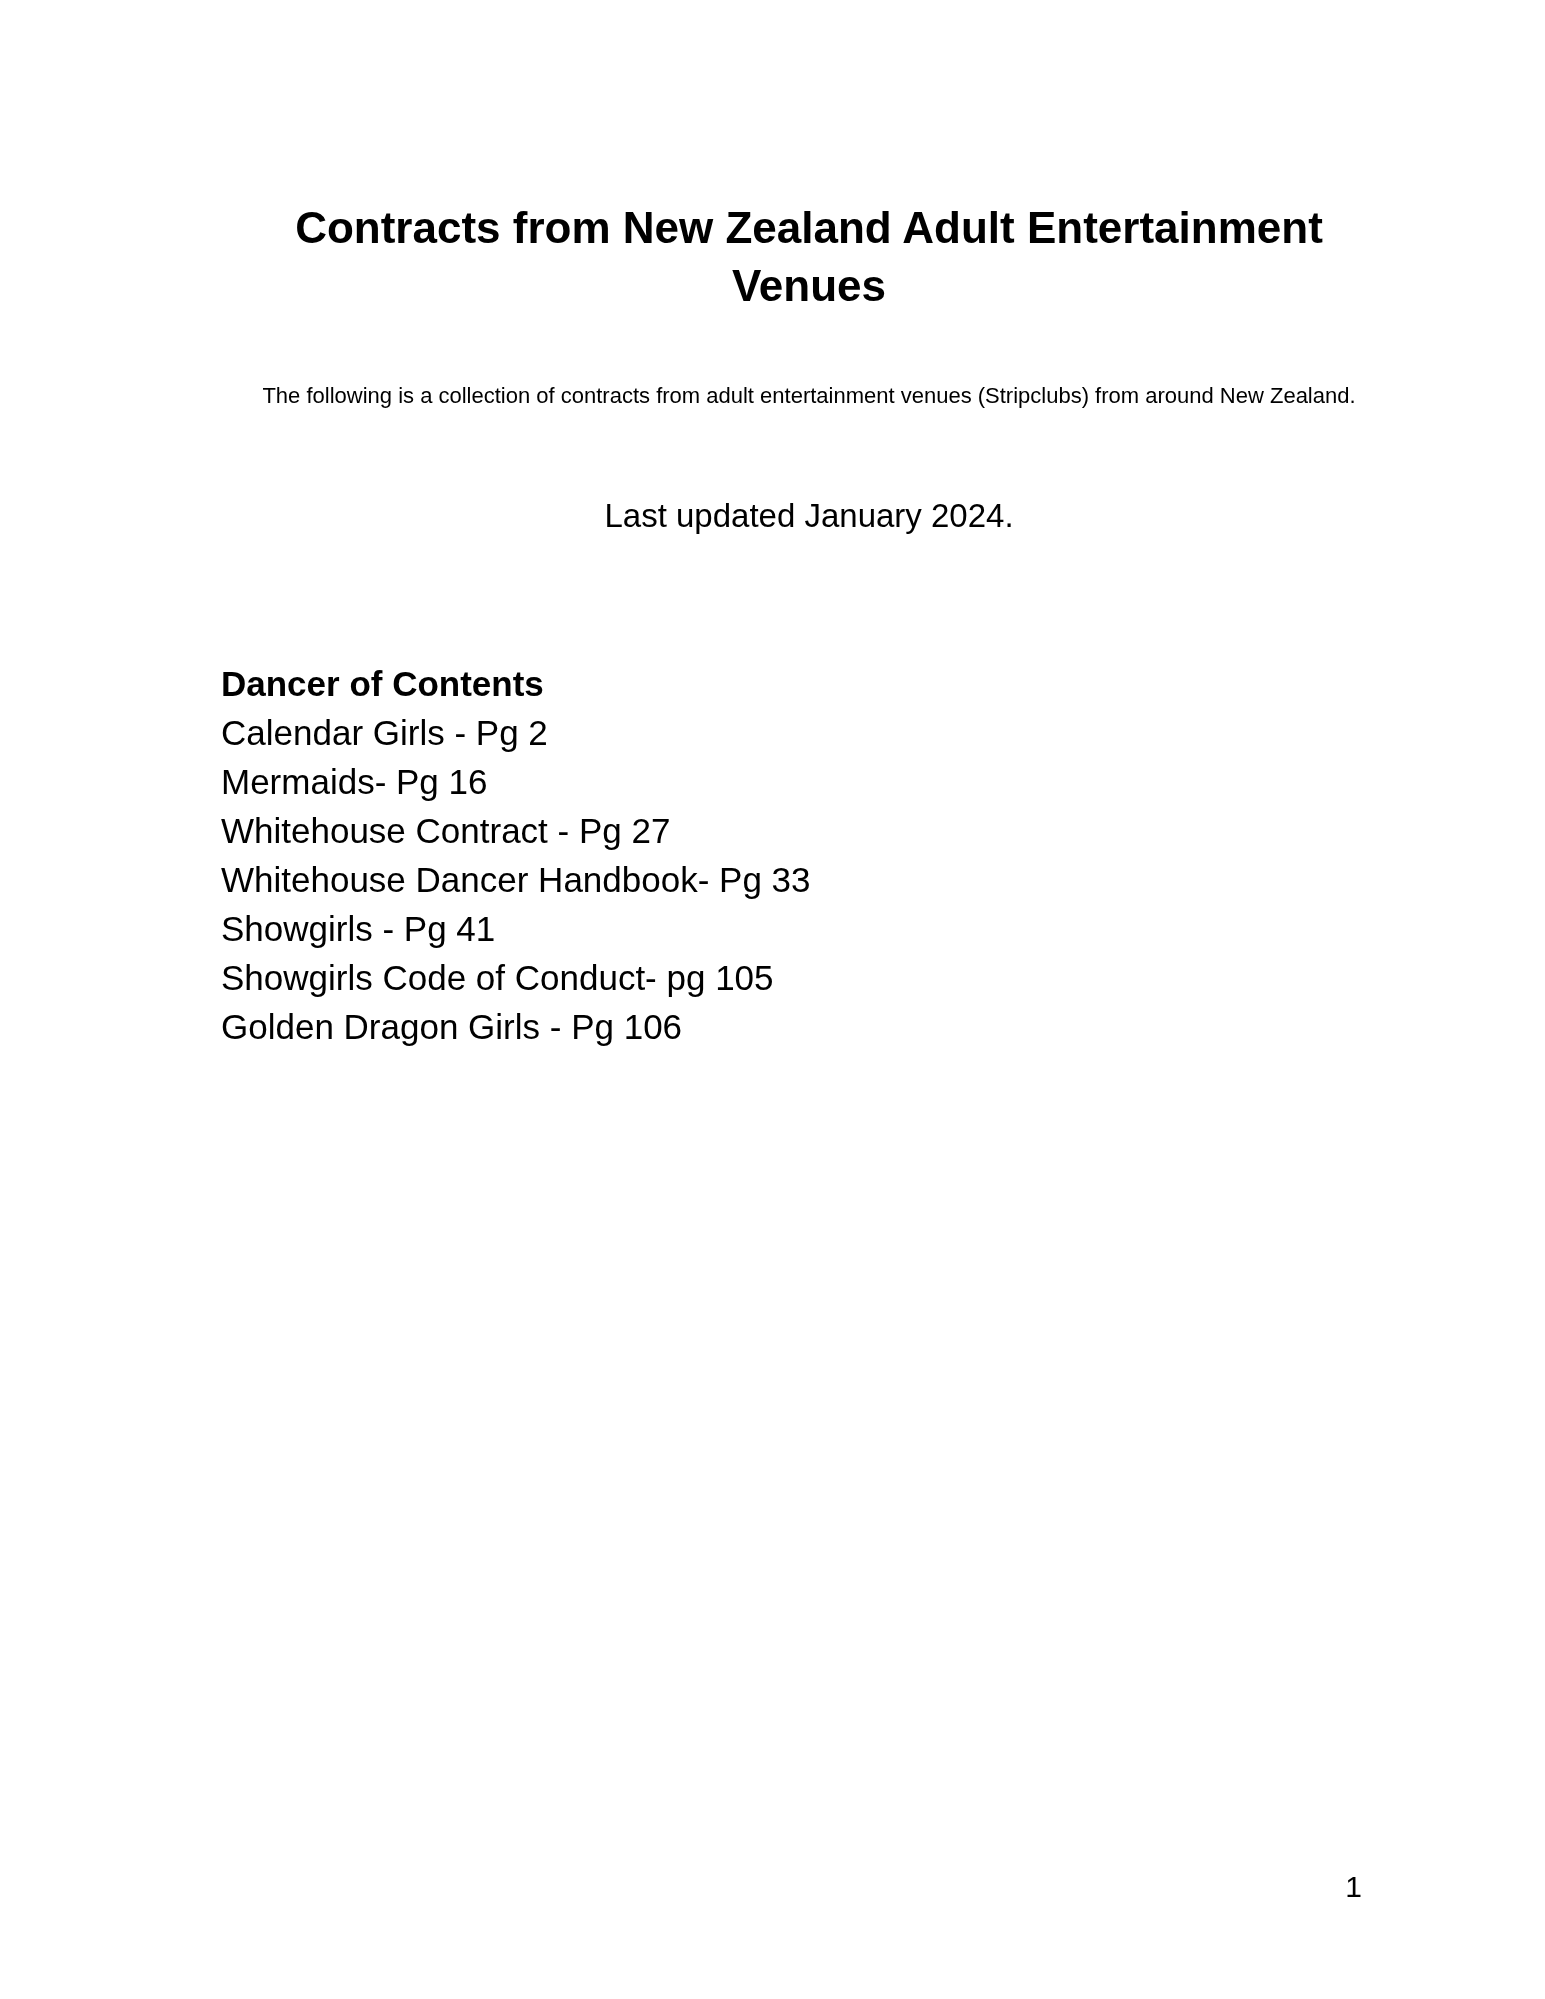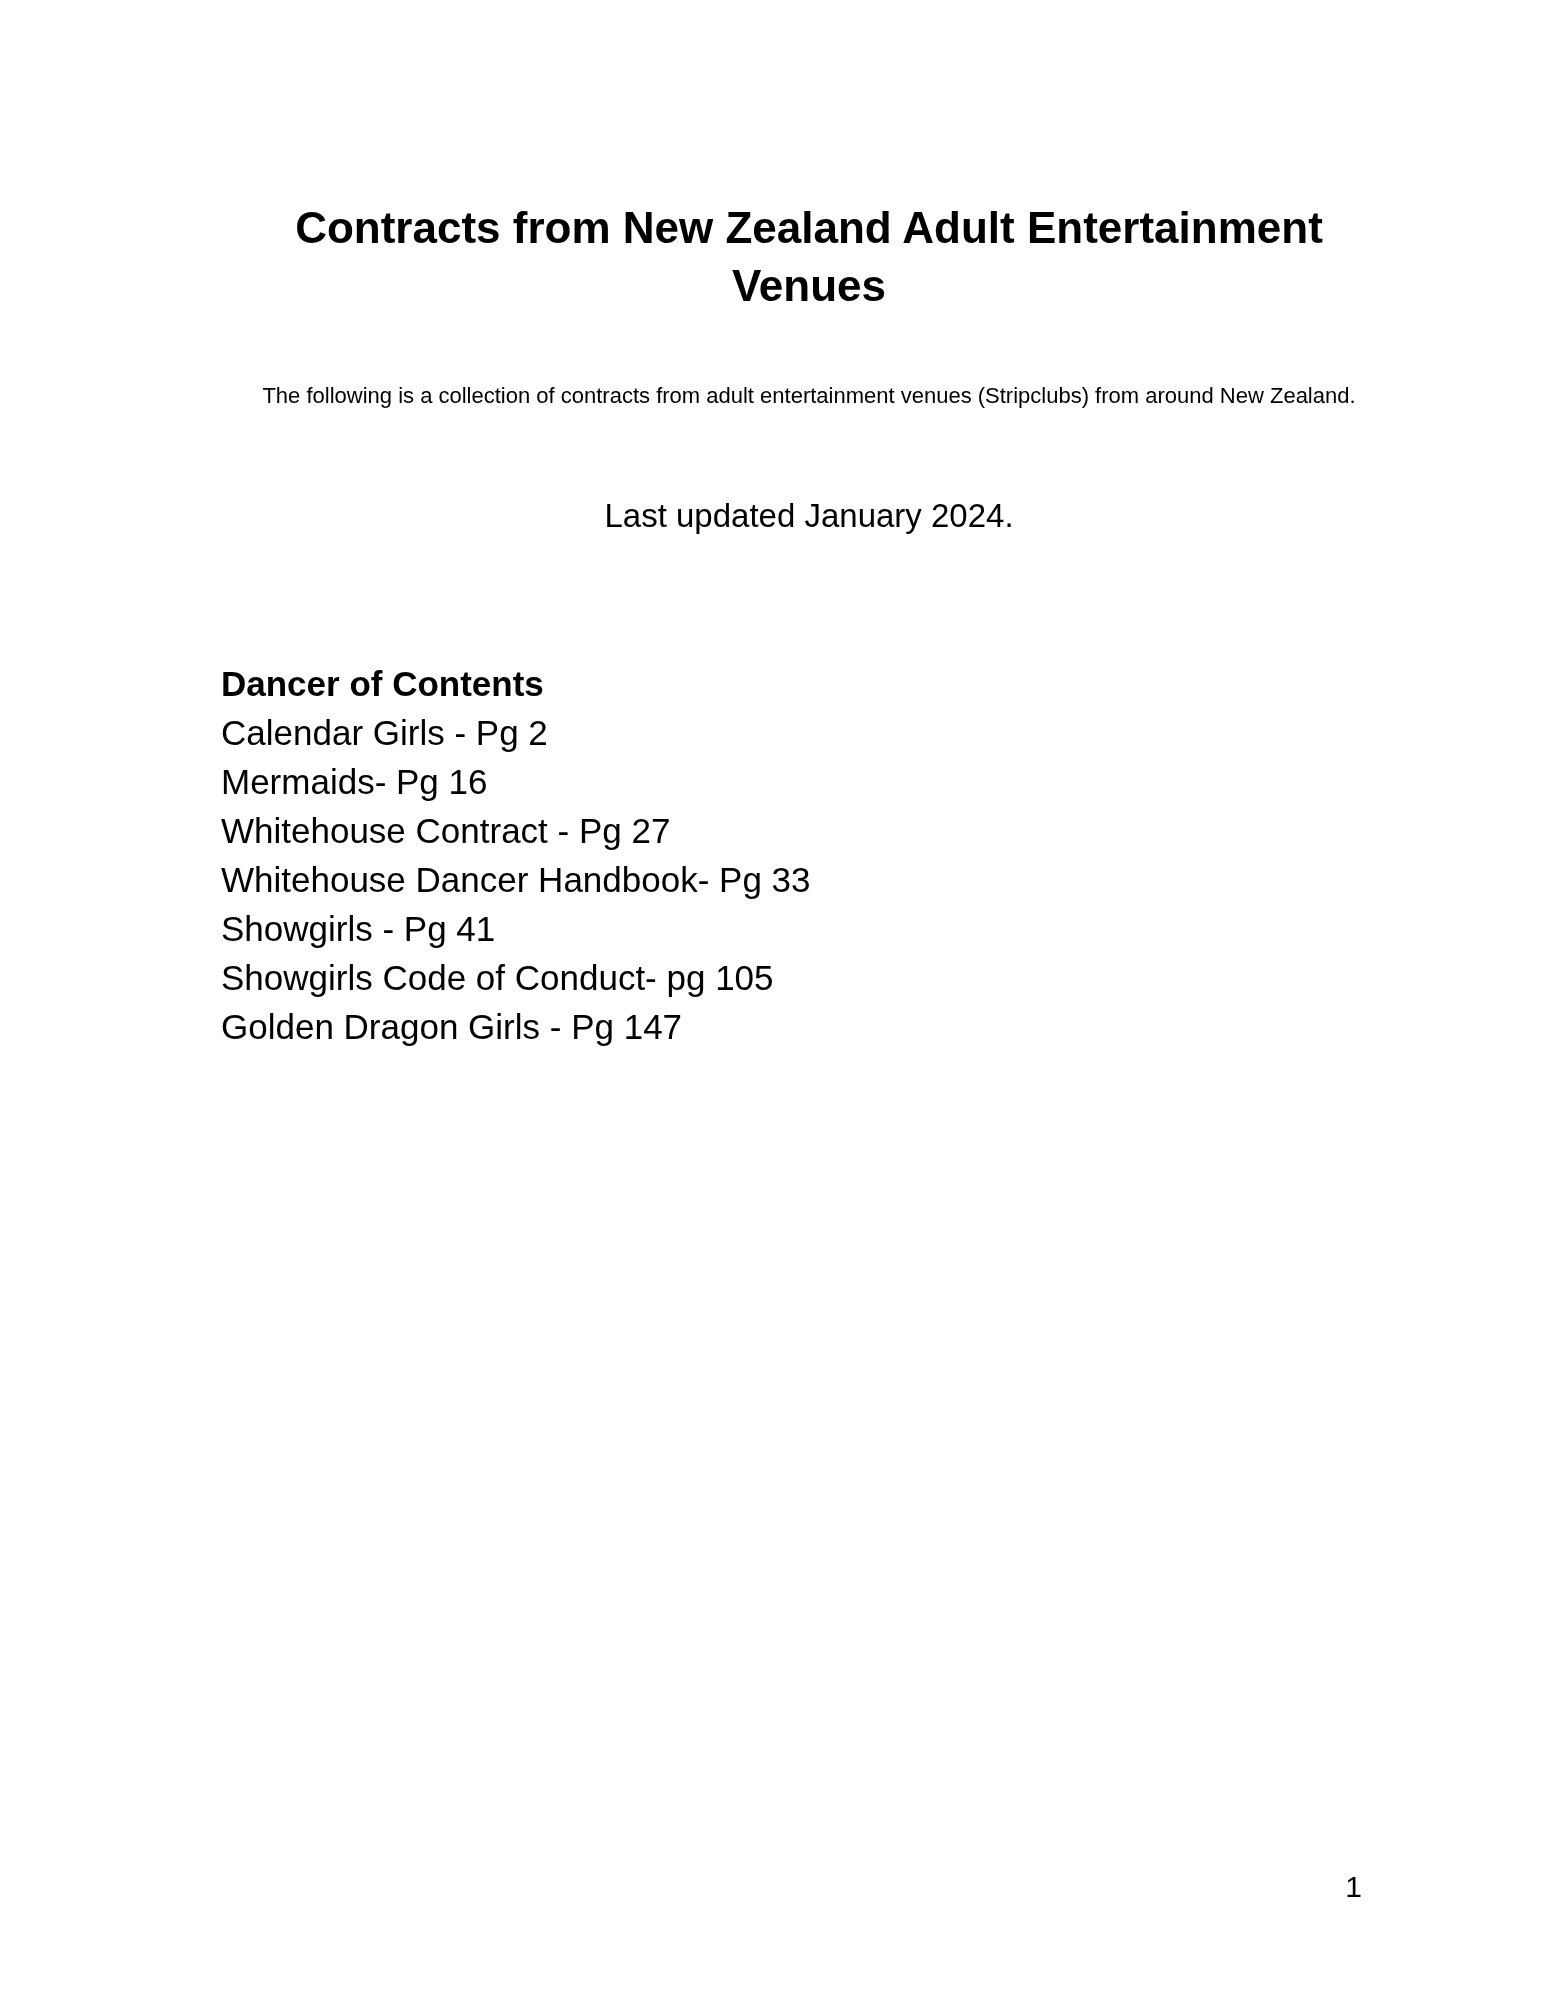--- a/index.html
+++ b/index.html
@@ -75,18 +75,18 @@
   <p class="block updated">Last updated January 2024.</p>
 
   <div class="block toc">
     <div class="toc-heading">Dancer of Contents</div>
     <div class="toc-item">Calendar Girls - Pg 2</div>
     <div class="toc-item">Mermaids- Pg 16</div>
     <div class="toc-item">Whitehouse Contract - Pg 27</div>
     <div class="toc-item">Whitehouse Dancer Handbook- Pg 33</div>
     <div class="toc-item">Showgirls - Pg 41</div>
     <div class="toc-item">Showgirls Code of Conduct- pg 105</div>
-    <div class="toc-item">Golden Dragon Girls - Pg 147</div>
+    <div class="toc-item">Golden Dragon Girls - Pg 106</div>
   </div>
 
   <div class="page-footer">1</div>
 
 </div>
 
 </body></html>

